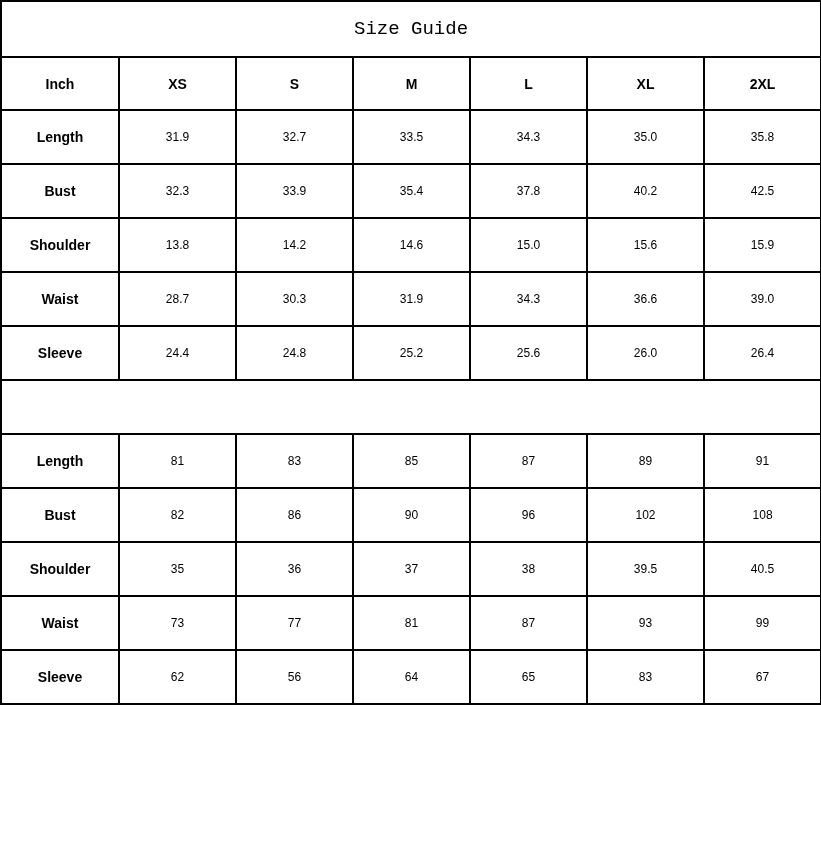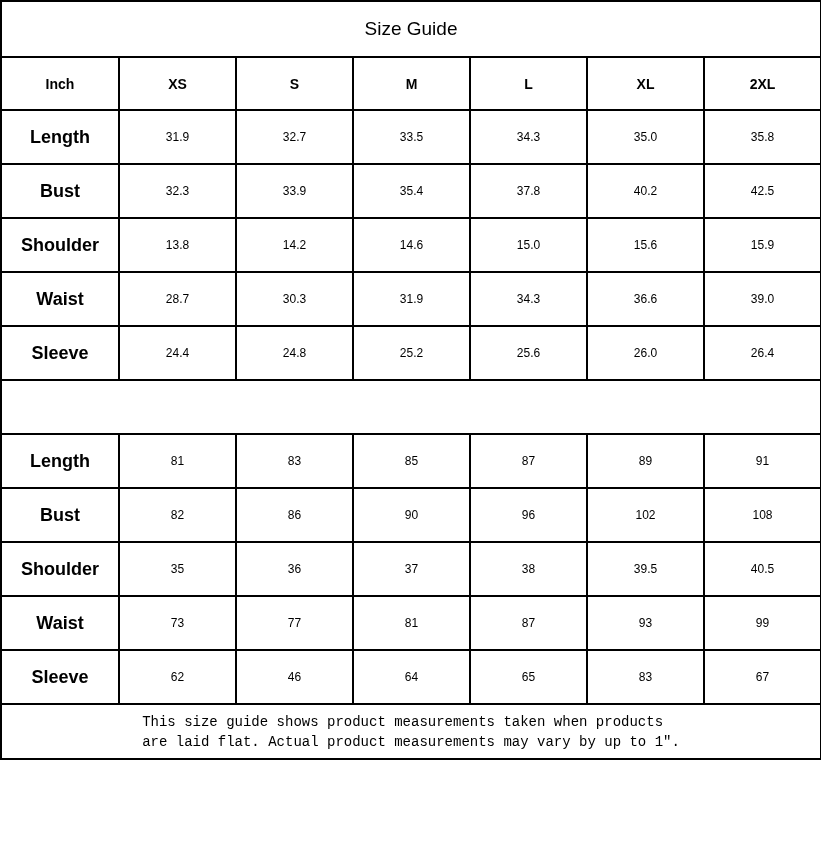--- a/index.html
+++ b/index.html
@@ -25,33 +25,33 @@
     text-align: center;
     vertical-align: middle;
     padding: 0;
     overflow: hidden;
   }
   col.label-col { width: 118px; }
   col.data-col  { width: 117px; }
 
   tr.title-row td {
     height: 54px;
-    font-family: Liberation Sans, sans-serif;
+    font-family: Liberation Mono, monospace;
     font-size: 19px;
     font-weight: 400;
     letter-spacing: 0px;
   }
   tr.header-row td {
     height: 51px;
     font-size: 14px;
     font-weight: bold;
     text-align: center;
   }
   td.label-cell {
-    font-size: 18px;
+    font-size: 14px;
     font-weight: bold;
   }
   td.value-cell {
     font-size: 12px;
     font-weight: 400;
   }
   tr.data-row td { height: 52px; }
   tr.spacer-row td { height: 52px; }
   tr.footer-row td {
     height: 53px;
@@ -178,30 +178,22 @@
       <td class="value-cell">73</td>
       <td class="value-cell">77</td>
       <td class="value-cell">81</td>
       <td class="value-cell">87</td>
       <td class="value-cell">93</td>
       <td class="value-cell">99</td>
     </tr>
     <tr class="data-row">
       <td class="label-cell">Sleeve</td>
       <td class="value-cell">62</td>
-      <td class="value-cell">46</td>
+      <td class="value-cell">56</td>
       <td class="value-cell">64</td>
       <td class="value-cell">65</td>
       <td class="value-cell">83</td>
       <td class="value-cell">67</td>
     </tr>
 
-    <tr class="footer-row">
-      <td colspan="7">
-        <div class="footer-inner">
-          <div>This size guide shows product measurements taken when products</div>
-          <div>are laid flat. Actual product measurements may vary by up to 1″.</div>
-        </div>
-      </td>
-    </tr>
   </tbody>
     </table>
 </div>
 
 </body></html>

